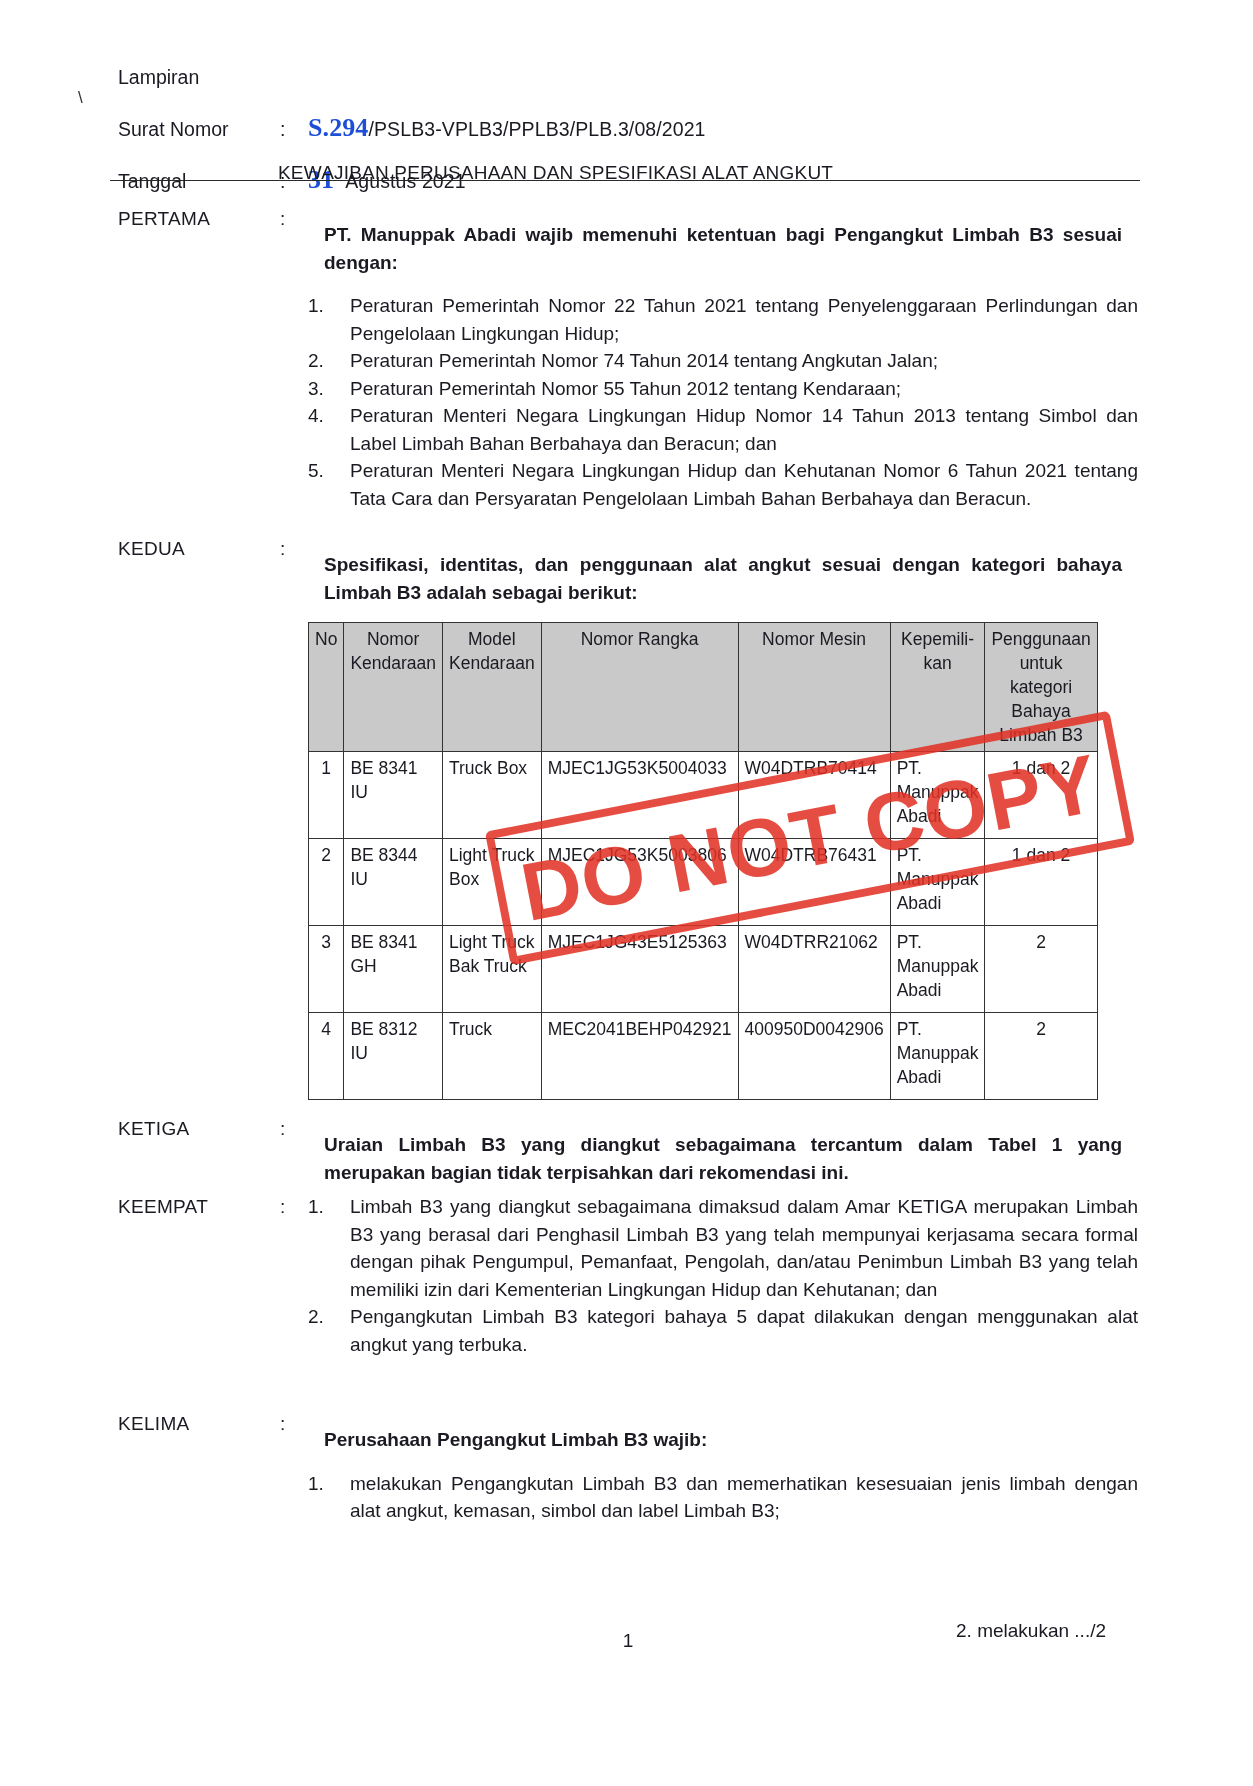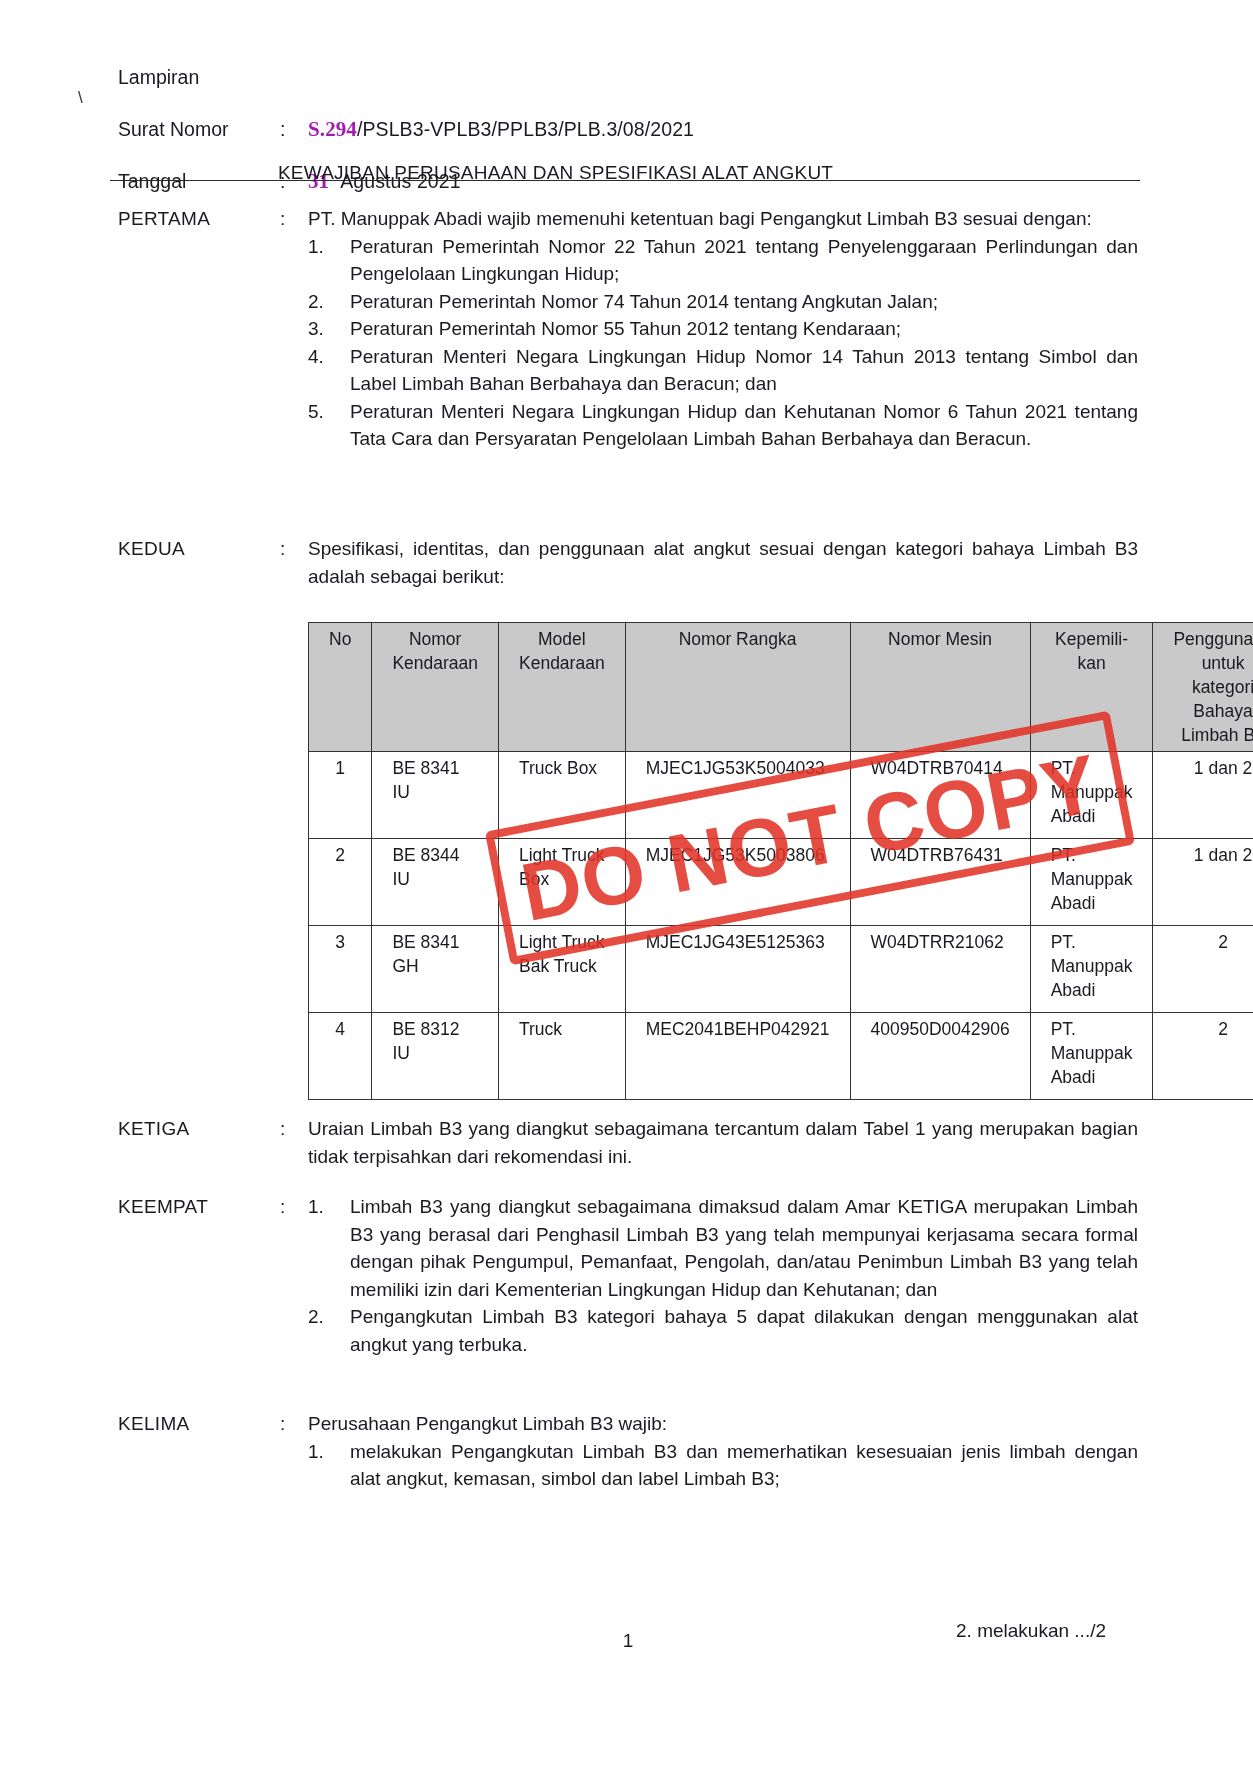--- a/index.html
+++ b/index.html
@@ -38,22 +38,22 @@
     font-size: 19.5px;
     line-height: 29px;
     white-space: nowrap;
   }
   .hdr-label { width: 162px; margin-top: 23px; }
   .hdr-colon { width: 28px; }
   .hdr-val { letter-spacing: .1px; }
   .ink {
     font-family: "Liberation Serif", serif;
     font-weight: bold;
-    font-size: 21px;
-    color: #a21caf;
+    font-size: 26px;
+    color: #1d4ed8;
   }
   .tick {
     position: absolute;
     left: -40px;
     top: 48px;
     font-size: 17px;
     color: #333;
   }
   .rule {
     position: absolute;
@@ -87,21 +87,21 @@
     letter-spacing: .3px;
   }
   .cl-colon {
     width: 28px;
     flex: 0 0 28px;
   }
   .cl-body {
     flex: 1 1 auto;
     text-align: justify;
   }
-  .cl-body p { margin: 0; }
+  .cl-body p { margin: 16px; font-weight: bold; }
 
   ol.numlist {
     margin: 0;
     padding: 0;
     list-style: none;
   }
   ol.numlist > li {
     display: flex;
     align-items: flex-start;
   }
@@ -122,21 +122,21 @@
     width: 787px;
   }
   table.veh {
     border-collapse: collapse;
     width: 787px;
     font-size: 17.5px;
     line-height: 24px;
   }
   table.veh th, table.veh td {
     border: 1px solid #333;
-    padding: 4px 20px;
+    padding: 4px 6px;
     vertical-align: top;
   }
   table.veh thead th {
     background: #c9c9c9;
     text-align: center;
     font-weight: normal;
     vertical-align: top;
   }
   table.veh td.c { text-align: center; }
   .col-no { width: 44px; }

